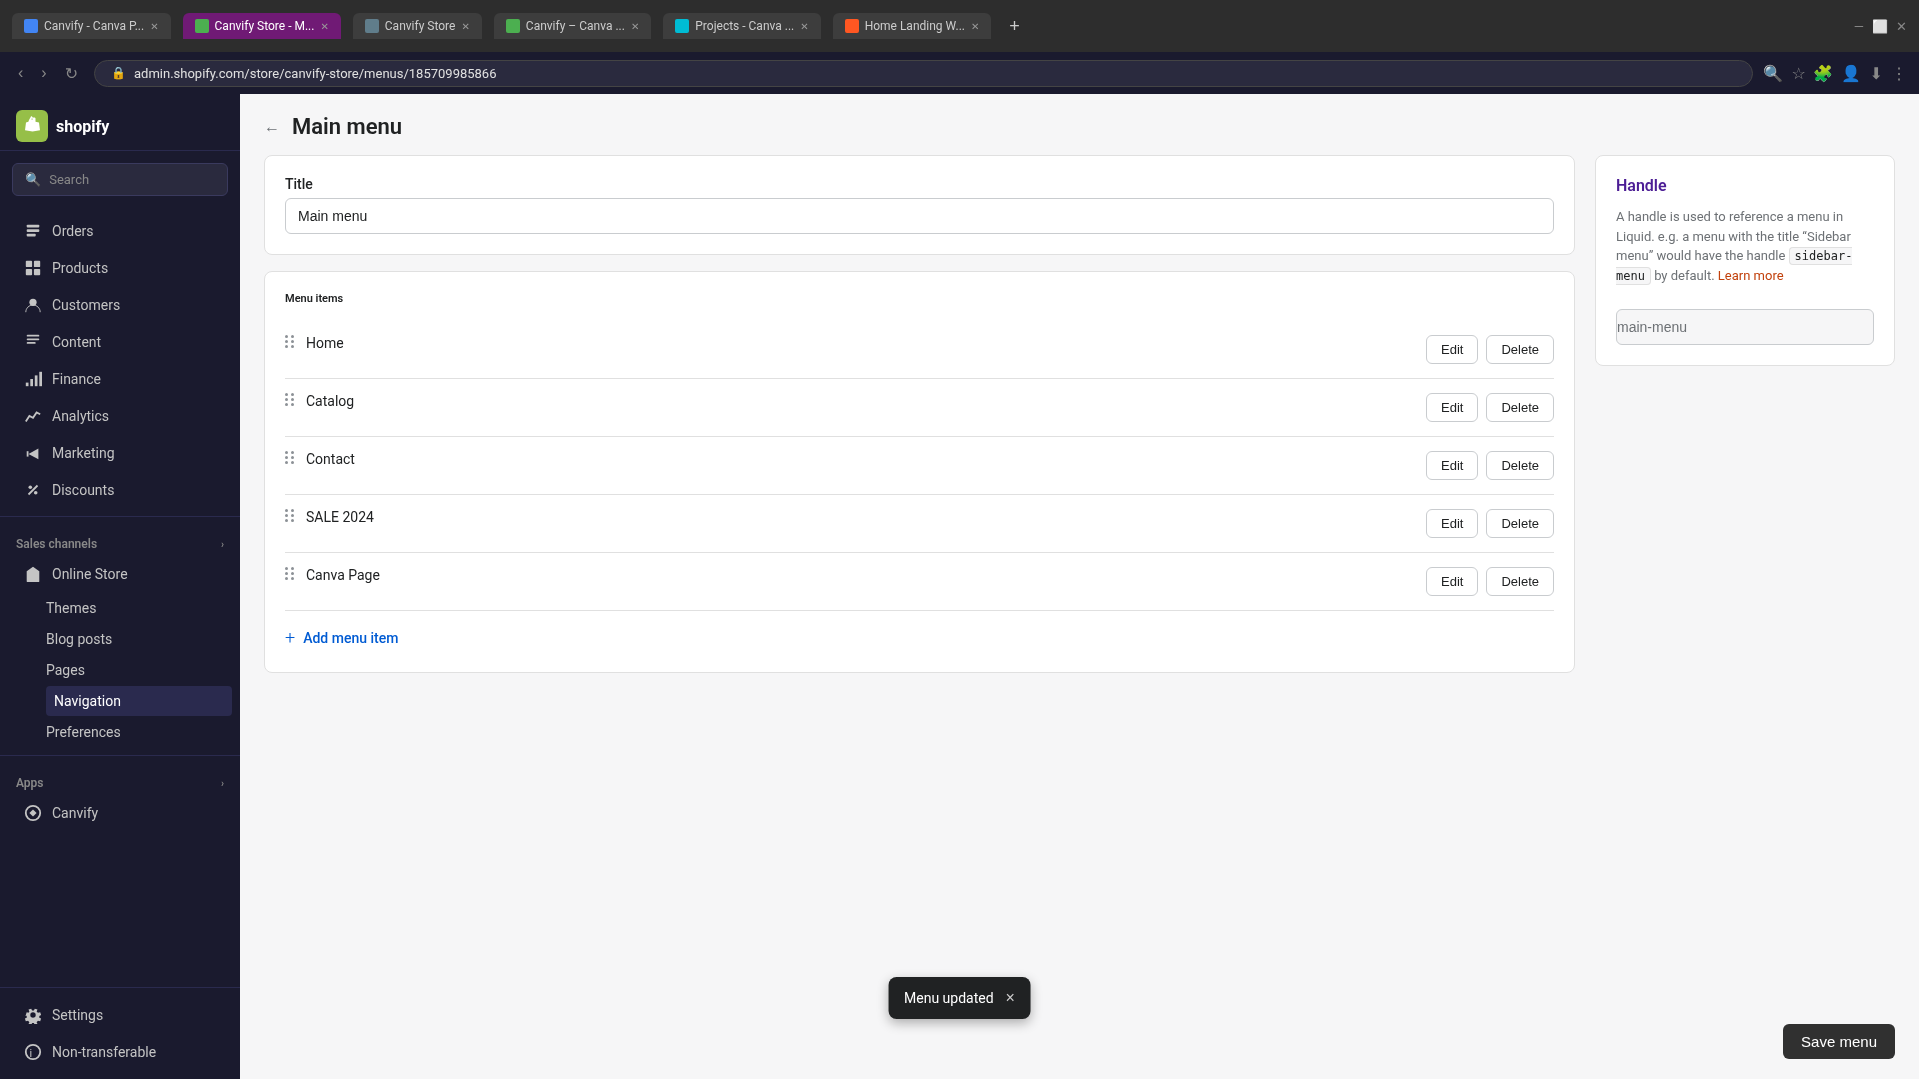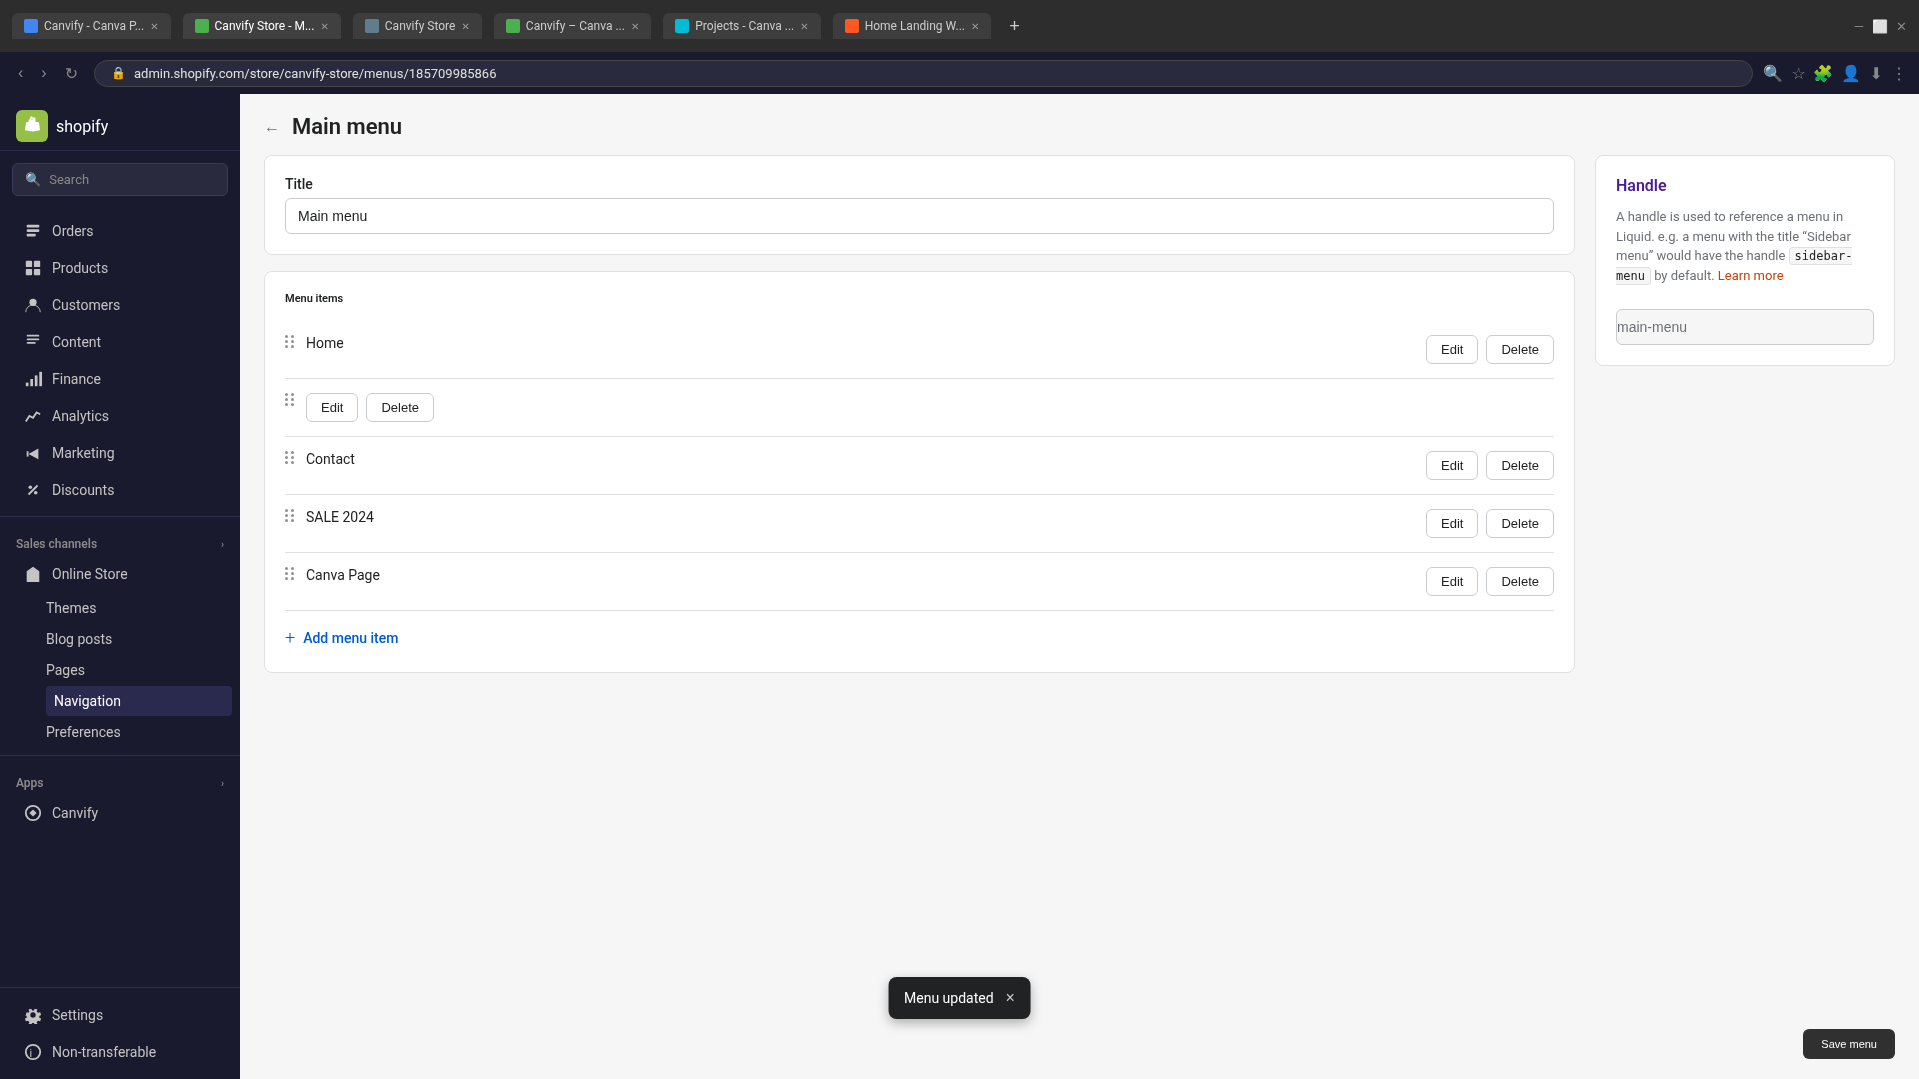--- a/index.html
+++ b/index.html
@@ -2,21 +2,21 @@
 <html><head>
   <meta charset="utf-8">
   <style>
     * { box-sizing: border-box; margin: 0; padding: 0; }
     body { font-family: -apple-system, BlinkMacSystemFont, 'Segoe UI', Roboto, sans-serif; background: #f6f6f7; color: #202223; font-size: 14px; }
 
     
     .browser-chrome { background: #2d2d2d; padding: 8px 12px; display: flex; align-items: center; gap: 8px; height: 52px; }
     .browser-tabs { display: flex; gap: 12px; flex: 1; overflow: hidden; }
     .browser-tab { background: #3d3d3d; color: #ccc; border-radius: 6px 6px 0 0; padding: 6px 12px; font-size: 12px; display: flex; align-items: center; gap: 6px; max-width: 180px; white-space: nowrap; overflow: hidden; text-overflow: ellipsis; cursor: pointer; }
-    .browser-tab.active { background: #404040; color: #fff; }
+    .browser-tab.active { background: #701a75; color: #fff; }
     .browser-tab .tab-close { color: #999; font-size: 10px; margin-left: auto; flex-shrink: 0; }
     .browser-tab .tab-icon { width: 14px; height: 14px; border-radius: 2px; flex-shrink: 0; }
     .tab-new { background: none; border: none; color: #ccc; font-size: 18px; cursor: pointer; padding: 0 6px; }
 
     
     .address-bar { background: #1a1a2e; padding: 6px 12px; display: flex; align-items: center; gap: 10px; height: 42px; }
     .nav-buttons { display: flex; gap: 6px; align-items: center; }
     .nav-btn { background: none; border: none; color: #888; font-size: 16px; cursor: pointer; padding: 2px 6px; }
     .url-bar { flex: 1; background: #2a2a3e; border: 1px solid #444; border-radius: 20px; padding: 5px 16px; color: #e0e0e0; font-size: 13px; display: flex; align-items: center; gap: 8px; }
     .url-icon { color: #888; font-size: 12px; }
@@ -91,21 +91,21 @@
     .learn-more { color: #c2410c; text-decoration: none; }
     .handle-input { width: 100%; border: 1px solid #c9cccf; border-radius: 6px; padding: 9px 0; font-size: 14px; color: #6d7175; background: #f6f6f7; outline: none; margin-top: 12px; }
 
     
     .toast-container { position: fixed; bottom: 60px; left: 50%; transform: translateX(-50%); z-index: 1000; }
     .toast { background: #202223; color: #fff; border-radius: 8px; padding: 12px 16px; display: flex; align-items: center; gap: 12px; font-size: 14px; box-shadow: 0 4px 12px rgba(0,0,0,0.3); }
     .toast-close { background: none; border: none; color: #ccc; cursor: pointer; font-size: 16px; padding: 0; }
 
     
     .save-btn-container { position: fixed; bottom: 20px; right: 24px; }
-    .btn-primary { background: #303030; color: #fff; border: none; border-radius: 6px; padding: 9px 18px; font-size: 11px; font-weight: 500; cursor: pointer; }
+    .btn-primary { background: #303030; color: #fff; border: none; border-radius: 6px; padding: 9px 18px; font-size: 15px; font-weight: 500; cursor: pointer; }
 
     
     ::-webkit-scrollbar { width: 6px; }
     ::-webkit-scrollbar-track { background: transparent; }
     ::-webkit-scrollbar-thumb { background: #888; border-radius: 3px; }
   </style>
 </head>
 <body>
 
 <div class="browser-chrome">
@@ -172,21 +172,21 @@
 <div class="app-layout">
 
   <aside class="sidebar">
     <div class="sidebar-header">
       <div class="shopify-logo">
         <div class="logo-icon">
           <svg width="20" height="20" viewBox="0 0 20 20" fill="none">
             <path d="M13.5 2.5c-.1-.7-.7-1-1.2-1-.5 0-1 .1-1.4.2-.3-.8-.8-1.5-1.9-1.5C8.8 1.2 7 3.2 6.4 5.8L4 6.5l-1 7.8 7.5 1.3 7.5-1.3-1-7.8-3.5-.7v-.3zM10 2.5c.5 0 .8.3 1 .8-.5.1-.9.3-1.4.5 0-.4-.1-.8-.1-1.1.2-.1.3-.2.5-.2z" fill="white"></path>
           </svg>
         </div>
-        <span style="font-size:16px;font-weight:400;">shopify</span>
+        <span style="font-size:16px;font-weight:700;">shopify</span>
       </div>
     </div>
 
     <div class="search-bar">
       <span>🔍</span>
       <span style="font-size:13px;color:#888;">Search</span>
     </div>
 
     <nav class="sidebar-nav">
       <div class="nav-item">
@@ -388,20 +388,21 @@
                 </div>
               <div class="drag-dot-row">
                   <div class="drag-dot"></div>
                   <div class="drag-dot"></div>
                 </div>
               <div class="drag-dot-row">
                   <div class="drag-dot"></div>
                   <div class="drag-dot"></div>
                 </div>
             </div>
+            <span class="menu-item-name">Catalog</span>
             <div class="item-actions">
               <button class="btn-secondary">Edit</button>
               <button class="btn-secondary">Delete</button>
             </div>
           </div>
 
           <div class="menu-item-row">
             <div class="drag-handle">
               <div class="drag-dot-row">
                   <div class="drag-dot"></div>

